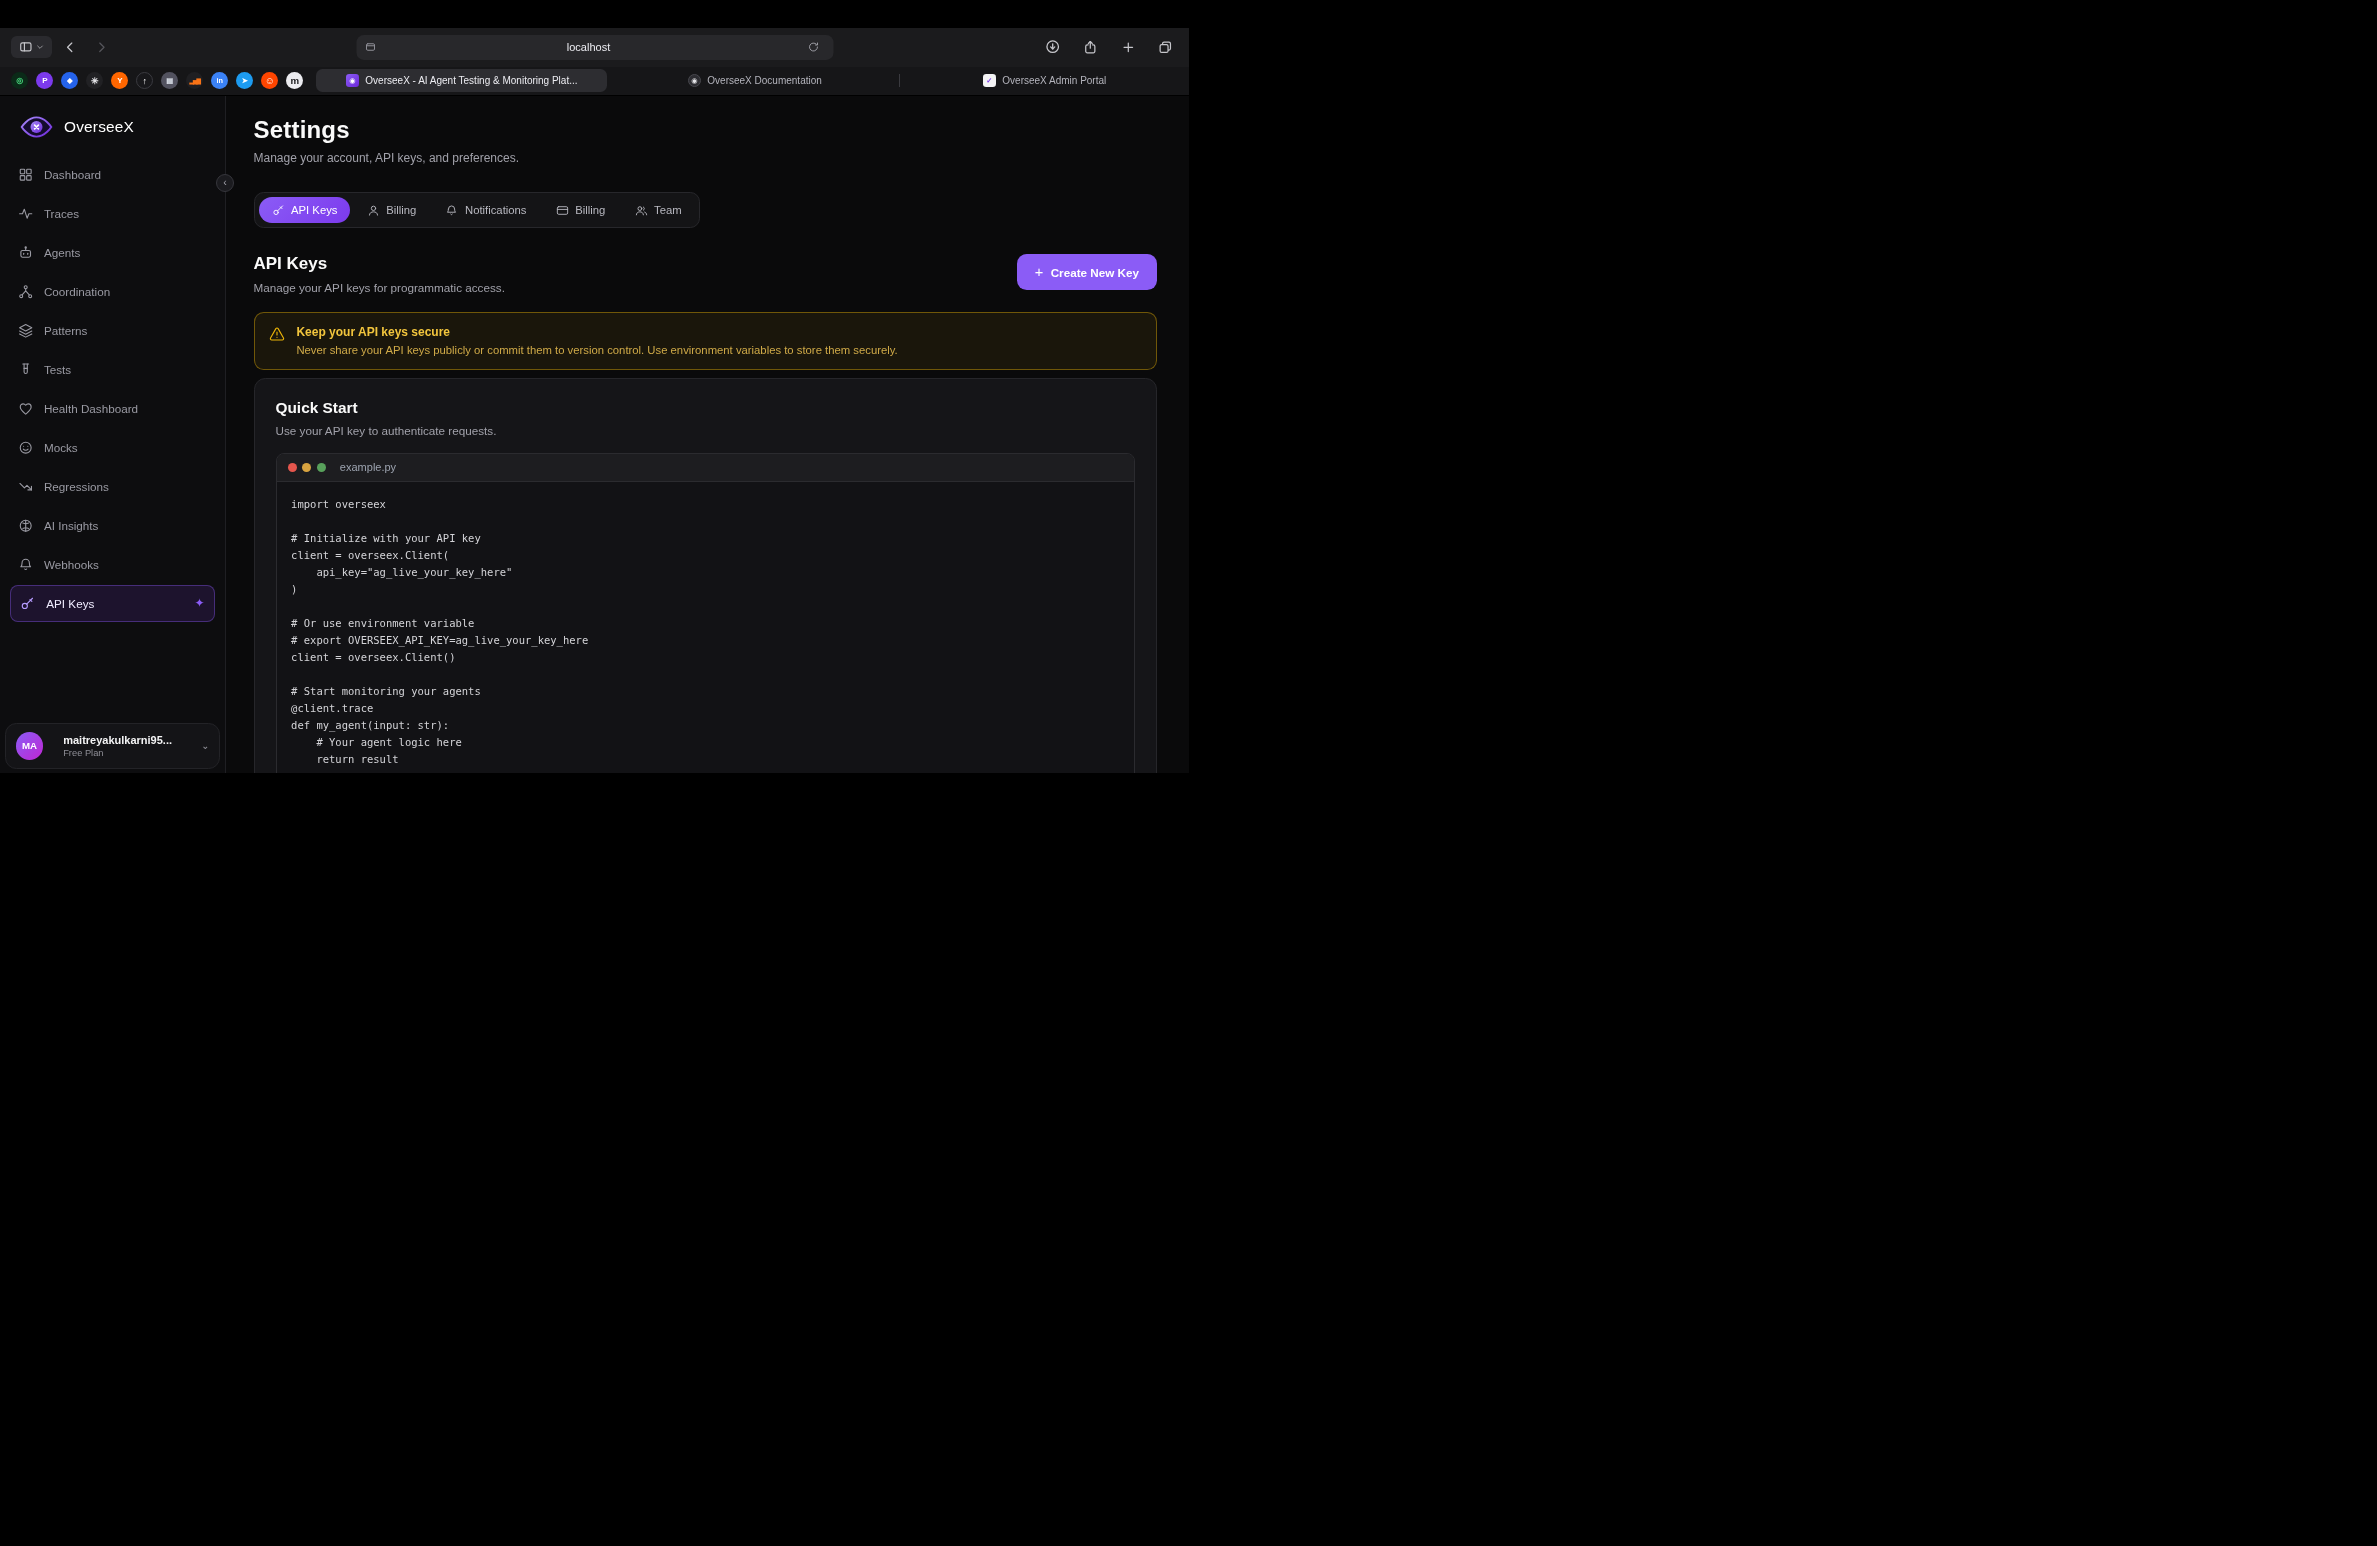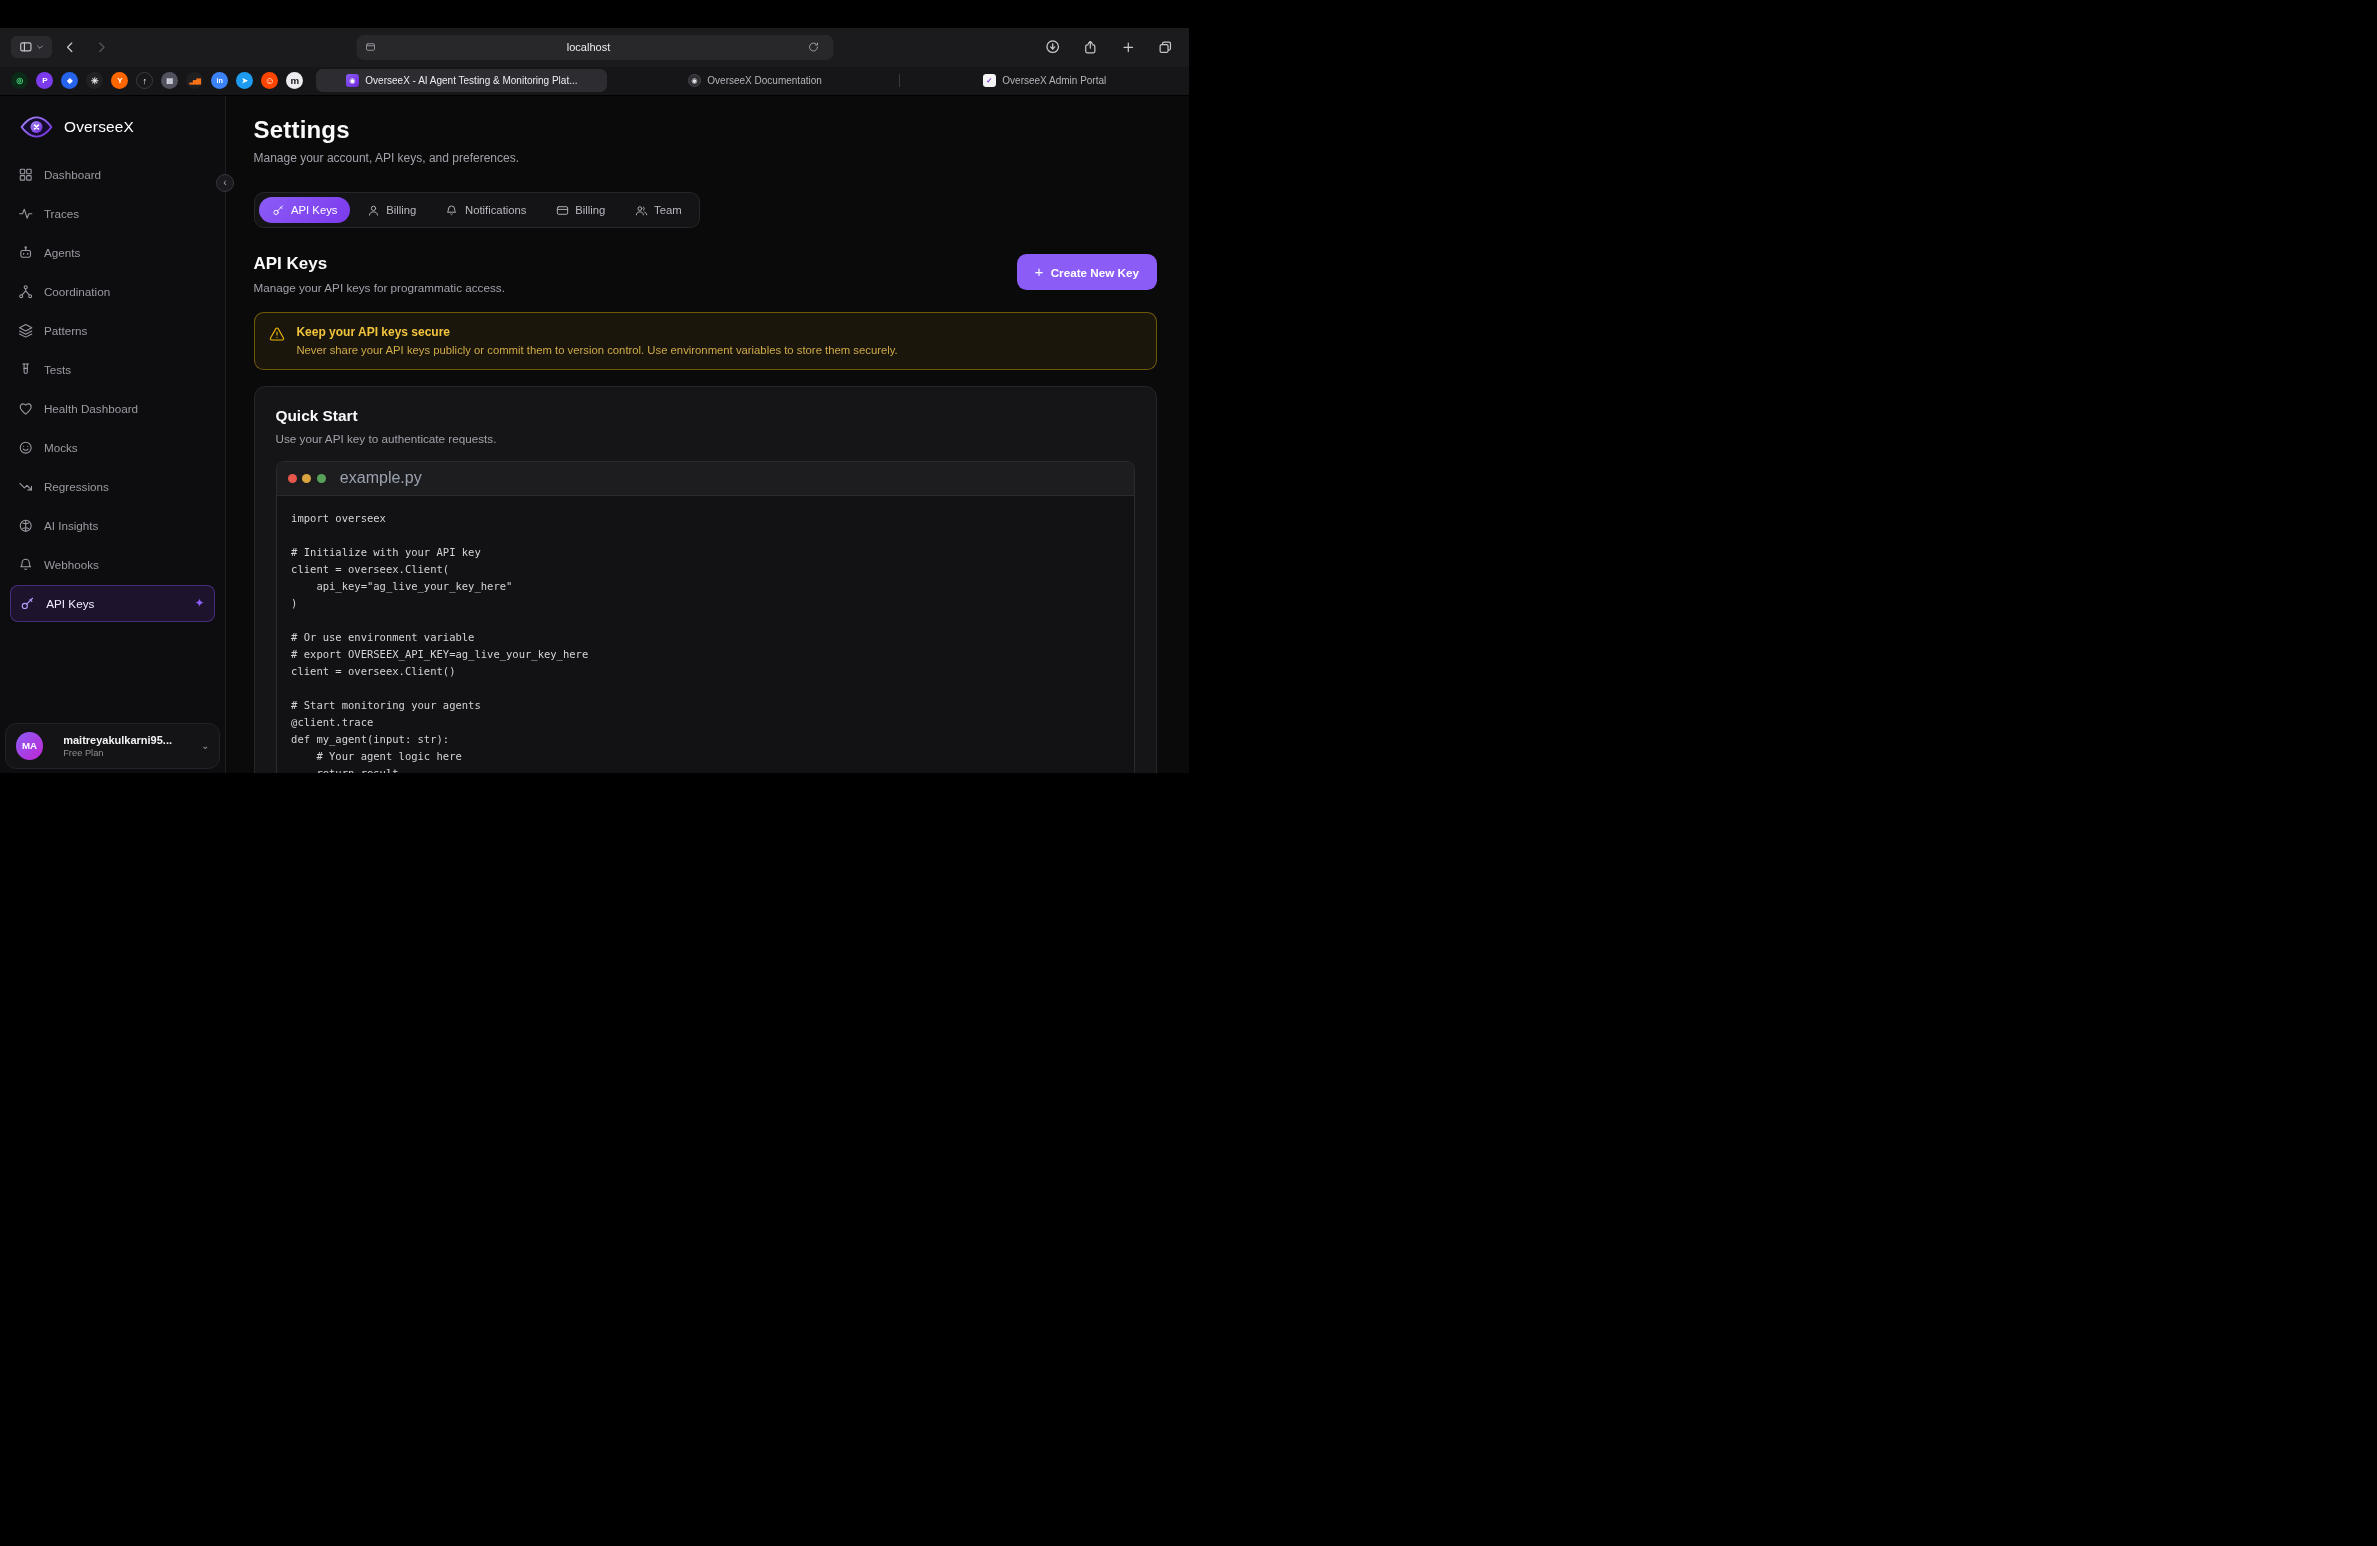--- a/index.html
+++ b/index.html
@@ -86,30 +86,30 @@
   .section-title { margin:0; font-size:17px; font-weight:bold; color:#fafafa; }
   .section-sub { margin-top:6.5px; font-size:11.7px; color:#a1a1aa; }
   .create-btn { margin-left:auto; display:flex; align-items:center; gap:7.3px; background:#8b5cf6; color:#fff; border:none; border-radius:9.7px; padding:0 18px; height:36px; font-size:11.7px; font-weight:600; cursor:pointer; font-family:inherit; }
   .plus-glyph { font-size:14.6px; font-weight:400; line-height:1; }
 
   .warning { margin-top:18px; display:flex; gap:11.3px; padding:12px 14.6px 13.7px; border:0.8px solid rgba(234,179,8,.42); background:rgba(234,179,8,.07); border-radius:9.7px; }
   .warn-icon { flex:none; margin-top:1.6px; color:#eab308; }
   .warn-title { font-size:12px; font-weight:600; color:#f2c53d; }
   .warn-body { margin-top:4.9px; font-size:11.3px; color:#d0aa48; }
 
-  .card { margin-top:16px; background:#151518; border:0.8px solid #26262a; border-radius:11.3px; padding:19.4px 21px; }
+  .card { margin-top:8px; background:#151518; border:0.8px solid #26262a; border-radius:11.3px; padding:19.4px 21px; }
   .card-title { margin:0; font-size:15.4px; font-weight:bold; color:#fafafa; }
   .card-sub { margin-top:7.3px; font-size:11.7px; color:#a1a1aa; }
   .code-window { margin-top:16px; border:0.8px solid #2b2b2f; border-radius:8px; overflow:hidden; }
   .code-header { display:flex; align-items:center; gap:5.7px; background:#1d1d20; padding:7.3px 11.3px; border-bottom:0.8px solid #2b2b2f; }
   .dot { width:9px; height:9px; border-radius:50%; }
   .dot-red { background:#e5564d; }
   .dot-yellow { background:#d9a440; }
   .dot-green { background:#58a15b; }
-  .filename { margin-left:8px; font-size:16px; color:#9ca3af; }
+  .filename { margin-left:8px; font-size:11px; color:#9ca3af; }
   .code-body { background:#121215; padding:14.6px 14.6px 19.4px; }
   .code-body pre { margin:0; font-family:"DejaVu Sans Mono", monospace; font-size:10.5px; line-height:17px; color:#d4d4d8; white-space:pre; }
 </style>
 </head>
 <body>
 
 <div class="menustrip"></div>
 
 <div class="toolbar">
   <div class="tb-left">

